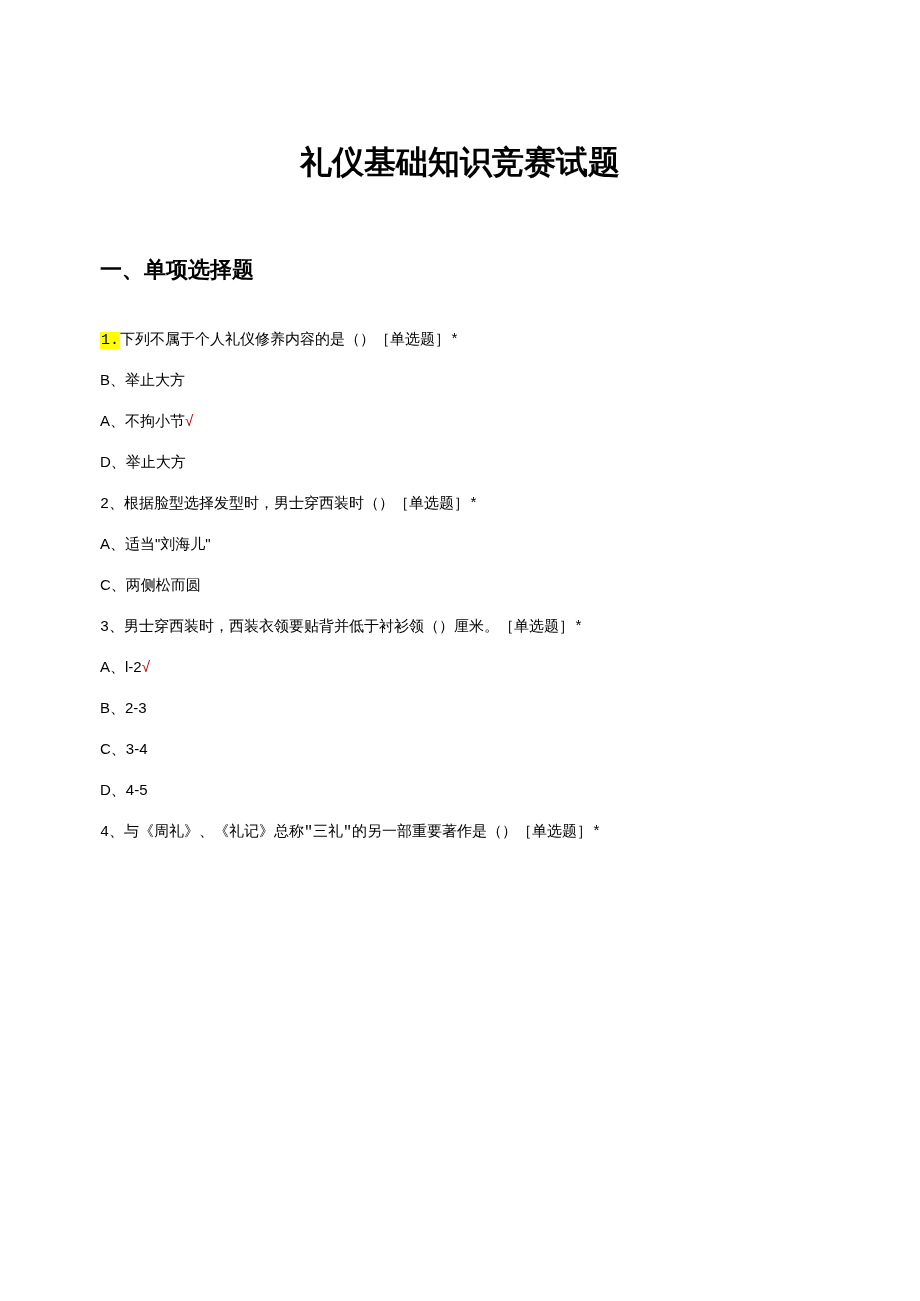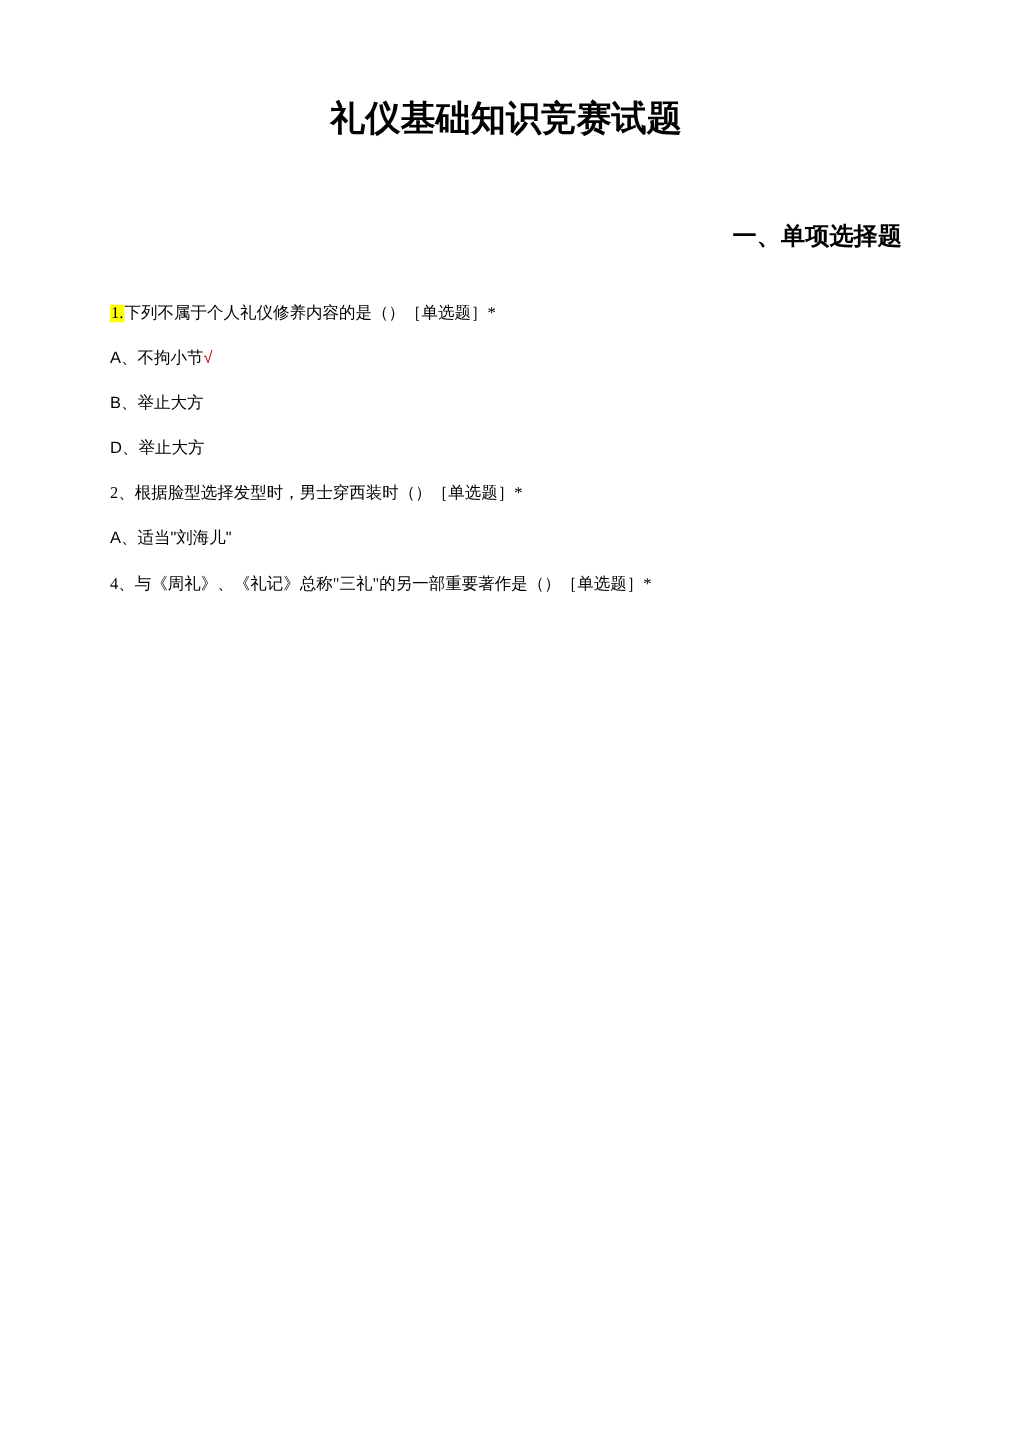--- a/index.html
+++ b/index.html
@@ -4,43 +4,42 @@
   <style>
     body {
       margin: 0;
       padding: 0;
       background: #ffffff;
       font-family: "SimSun", "宋体", serif;
       width: 920px;
       min-height: 1301px;
     }
     .page {
-      padding: 65px 100px 60px 100px;
+      padding: 120px 100px 60px 100px;
     }
     .title {
       text-align: center;
       font-size: 32px;
       font-weight: bold;
       font-family: "SimHei", "黑体", sans-serif;
       margin-bottom: 70px;
     }
     .section-heading {
       font-size: 22px;
       font-weight: bold;
       font-family: Liberation Mono, monospace;
       margin-bottom: 45px;
-      text-align: right;
     }
     .question-block {
       margin-bottom: 22px;
     }
     .question-text {
       font-size: 15px;
       margin-bottom: 22px;
-      font-family: Liberation Serif, serif;
+      font-family: Liberation Mono, monospace;
     }
     .option {
       font-size: 15px;
       margin-bottom: 22px;
       font-family: "Microsoft YaHei", "微软雅黑", sans-serif;
     }
     .highlight {
       background-color: #ffff00;
       padding: 0 1px;
     }
@@ -58,34 +57,46 @@
   <h1 class="title">礼仪基础知识竞赛试题</h1>
 
   <h2 class="section-heading">一、单项选择题</h2>
 
   <div class="indent">
 
     <div class="question-block">
       <div class="question-text">
         <span class="highlight">1.</span><span>下列不属于个人礼仪修养内容的是（）［单选题］*</span>
       </div>
+      <div class="option">B、举止大方</div>
       <div class="option">
         <span>A、不拘小节</span><span class="check-mark">√</span>
       </div>
-      <div class="option">B、举止大方</div>
       <div class="option">D、举止大方</div>
     </div>
 
     <div class="question-block">
       <div class="question-text">
         <span>2、</span><span>根据脸型选择发型时，男士穿西装时（）［单选题］*</span>
       </div>
       <div class="option">A、适当"刘海儿"</div>
+      <div class="option">C、两侧松而圆</div>
     </div>
 
+    <div class="question-block">
+      <div class="question-text">
+        <span>3、</span><span>男士穿西装时，西装衣领要贴背并低于衬衫领（）厘米。［单选题］*</span>
+      </div>
+      <div class="option">
+        <span>A、l-2</span><span class="check-mark">√</span>
+      </div>
+      <div class="option">B、2-3</div>
+      <div class="option">C、3-4</div>
+      <div class="option">D、4-5</div>
+    </div>
 
     <div class="question-block">
       <div class="question-text">
         <span>4、</span><span>与《周礼》、《礼记》总称"三礼"的另一部重要著作是（）［单选题］*</span>
       </div>
     </div>
   </div>
 </div>
 
 </body></html>

